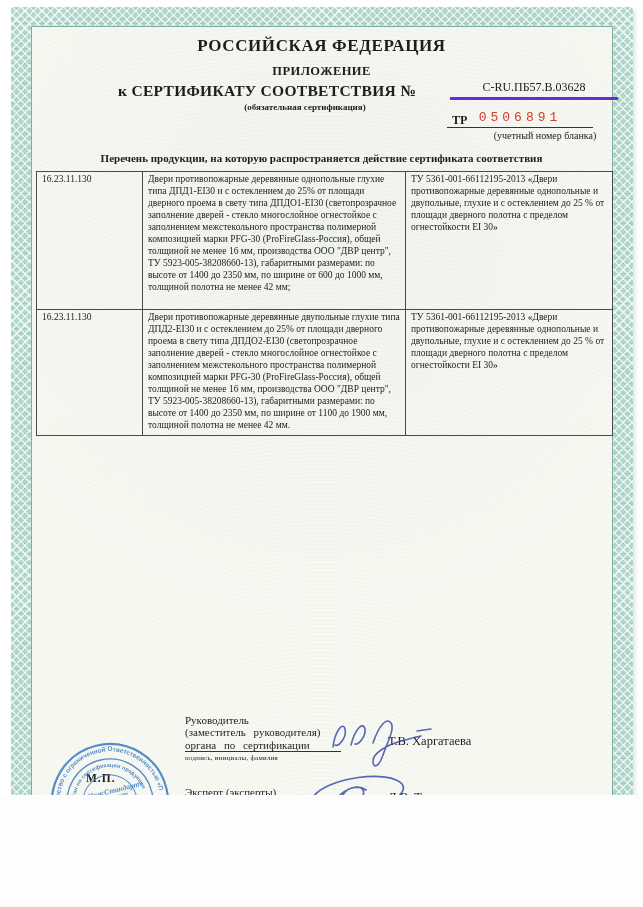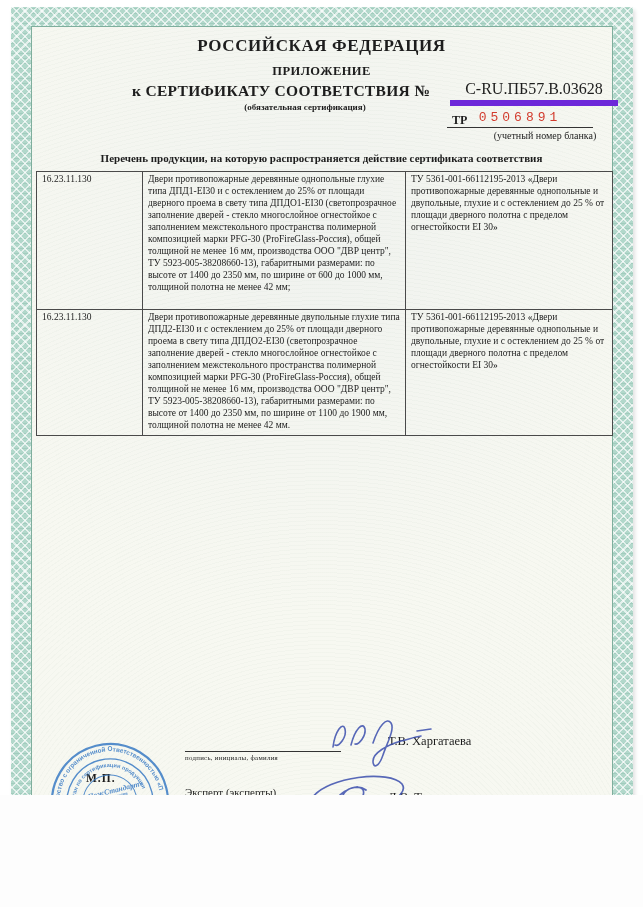--- a/index.html
+++ b/index.html
@@ -24,23 +24,23 @@
       radial-gradient(circle at 50% 25%, rgba(150,170,210,.07), rgba(0,0,0,0) 55%),
       repeating-radial-gradient(circle at 50% 110%, rgba(150,175,155,.05) 0 1px, rgba(0,0,0,0) 1px 4px);
   }
 
   .abs { position:absolute; }
   .b { font-weight:bold; }
   .ctr { left:0; right:0; text-align:center; }
 
   .country   { top:36px;  font-size:17px; letter-spacing:.6px; }
   .append    { top:64px;  font-size:12.5px; letter-spacing:.4px; }
-  .certlbl   { left:132px; top:82px; font-size:15.5px; letter-spacing:.3px; }
-  .certnum   { left:450px; top:80px; width:168px; text-align:center; font-size:16px;
-               border-bottom:6px solid #6d28d9; padding-bottom:2px; }
+  .certlbl   { left:118px; top:82px; font-size:15.5px; letter-spacing:.3px; }
+  .certnum   { left:450px; top:80px; width:168px; text-align:center; font-size:12px;
+               border-bottom:3px solid #6d28d9; padding-bottom:2px; }
   .oblig     { left:150px; top:102px; width:310px; text-align:center; font-size:9px; font-weight:bold; }
   .trlbl     { left:452px; top:113px; font-size:12px; font-weight:bold; }
   .trnum     { left:447px; top:110px; width:146px; text-align:center; font-size:13px;
                letter-spacing:4px; color:#d23c2e; border-bottom:1px solid #333; padding-bottom:2px;
                font-family:"Liberation Mono", monospace; }
   .trcap     { left:472px; top:130px; width:146px; text-align:center; font-size:10px; }
   .listhead  { top:152px; font-size:11px; }
 
   table.products { position:absolute; left:36px; top:171px; width:576px; border-collapse:collapse; table-layout:fixed; }
   table.products td { border:1px solid #4a4a4a; vertical-align:top; font-size:9.5px; line-height:1.26; padding:2px 5px 2px 5px; }
@@ -94,20 +94,25 @@
       <td class="doc-col">ТУ 5361-001-66112195-2013 «Двери противопожарные деревянные однопольные и двупольные, глухие и с остеклением до 25 % от площади дверного полотна с пределом огнестойкости EI 30»</td>
     </tr>
     <tr class="row2">
       <td class="code-col">16.23.11.130</td>
       <td class="name-col">Двери противопожарные деревянные двупольные глухие типа ДПД2-EI30 и с остеклением до 25% от площади дверного проема в свету типа ДПДО2-EI30 (светопрозрачное заполнение дверей - стекло многослойное огнестойкое с заполнением межстекольного пространства полимерной композицией марки PFG-30 (ProFireGlass-Россия), общей толщиной не менее 16 мм, производства ООО "ДВР центр", ТУ 5923-005-38208660-13), габаритными размерами: по высоте от 1400 до 2350 мм, по ширине от 1100 до 1900 мм, толщиной полотна не менее 42 мм.</td>
       <td class="doc-col">ТУ 5361-001-66112195-2013 «Двери противопожарные деревянные однопольные и двупольные, глухие и с остеклением до 25 % от площади дверного полотна с пределом огнестойкости EI 30»</td>
     </tr>
   </tbody>
     </table>
 
+  <div class="abs sig-role">
+    <span class="jline">Руководитель</span>
+    <span class="jline">(заместитель руководителя)</span>
+    <span class="jline">органа по сертификации</span>
+  </div>
   <div class="abs sig-line1"></div>
   <div class="abs sig-cap1">подпись, инициалы, фамилия</div>
   <div class="abs name1">Т.В. Харгатаева</div>
 
   <div class="abs sig-role2">Эксперт (эксперты)</div>
   <div class="abs sig-cap2">подпись, инициалы, фамилия</div>
   <div class="abs name2">Д.В. Трушкин</div>
 
   <div class="abs b mp">М.П.</div>
 

